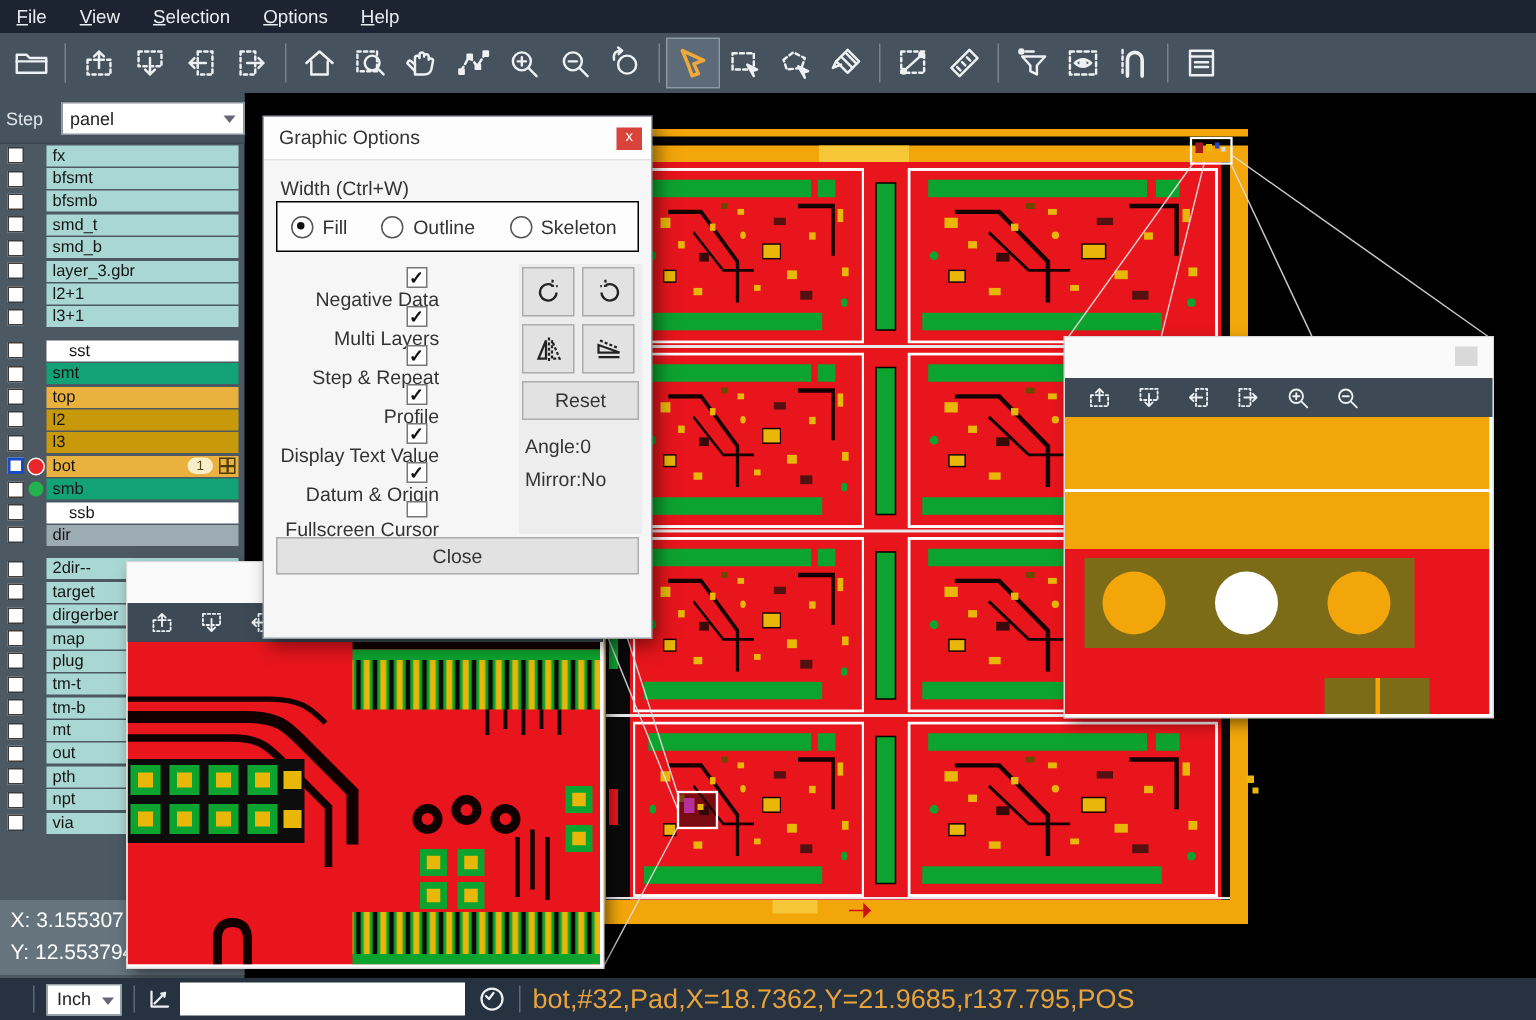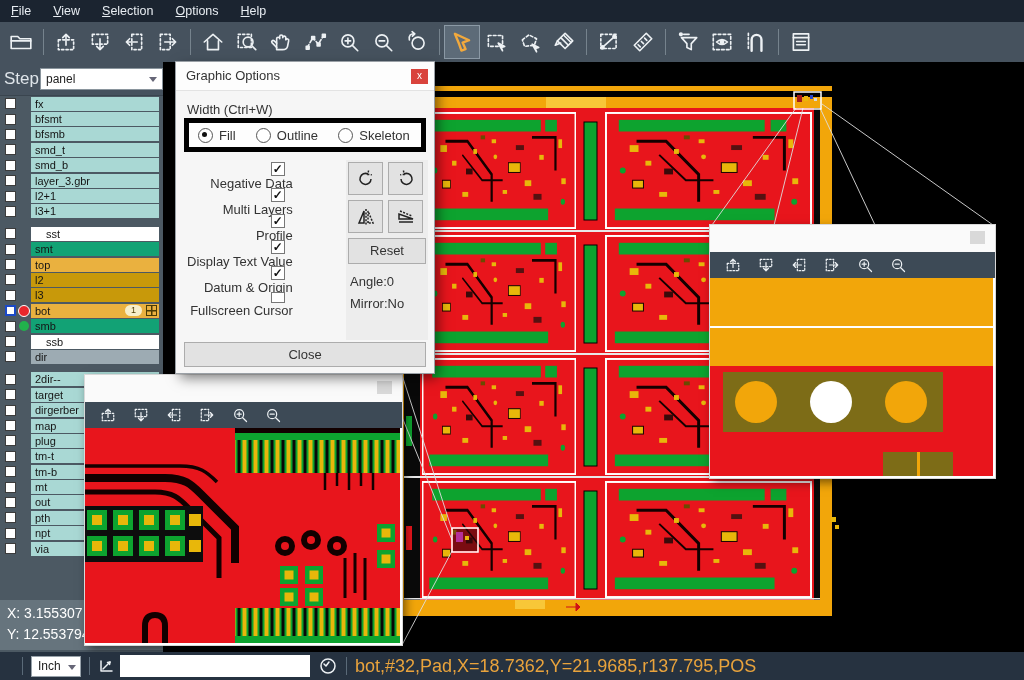--- a/index.html
+++ b/index.html
@@ -14,21 +14,21 @@
   .toolbar{position:absolute;left:0;top:22px;width:1024px;height:40px;background:#46525e;
            display:flex;align-items:center;padding-left:4px;box-sizing:border-box;}
   .tool{width:34px;height:32px;display:flex;align-items:center;justify-content:center;flex:0 0 auto;}
   .tool.active{background:#5d6b78;outline:1px solid #8b99a5;}
   .tsep{width:1px;height:26px;background:#76838d;margin:0 5px;flex:0 0 auto;}
   .i{stroke:#edf1f4;fill:none;stroke-width:1.5;stroke-linecap:round;stroke-linejoin:round;}
   .iy{stroke:#f2a93c;fill:none;stroke-width:2;stroke-linejoin:round;}
   
   .sidebar{position:absolute;left:0;top:62px;width:163px;height:590px;background:#4c5963;z-index:2;}
   .steprow{height:33px;background:#46525e;display:flex;align-items:center;border-bottom:1px solid #3a454f;}
-  .steplabel{color:#dfe5ea;font-size:17px;margin:0 1px 0 4px;}
+  .steplabel{color:#dfe5ea;font-size:12px;margin:0 12px 0 4px;}
   .stepselect{width:124px;height:22px;background:#fff;border:1px solid #8a959d;display:flex;align-items:center;
               font-size:12px;color:#222;padding-left:5px;box-sizing:border-box;position:relative;}
   .chev{position:absolute;right:5px;top:8px;width:0;height:0;border-left:4px solid transparent;
         border-right:4px solid transparent;border-top:5px solid #667;}
   .layers{position:absolute;top:34px;left:0;width:163px;}
   .lrow{height:15.4px;display:flex;align-items:center;}
   .lgap{height:7px;}
   .cb{width:11px;height:11px;background:#fff;border:1px solid #3c3c3c;margin-left:5px;flex:0 0 auto;box-sizing:border-box;}
   .cb.active{border:2px solid #1b49c8;}
   .dotcol{width:15px;display:flex;justify-content:center;flex:0 0 auto;}
@@ -55,29 +55,29 @@
   .canvas{position:absolute;left:163px;top:62px;width:861px;height:590px;background:#000;z-index:1;}
   
   .fwin{position:absolute;background:#fff;box-shadow:0 0 0 1px #d8d8d8,3px 4px 10px rgba(0,0,0,.55);z-index:5;
         display:flex;flex-direction:column;}
   .fw-title{height:27px;background:#fafafa;position:relative;flex:0 0 auto;}
   .fw-btn{position:absolute;right:10px;top:6px;width:15px;height:13px;background:#d9d9d9;}
   .fw-toolbar{height:26px;background:#3d4a56;display:flex;align-items:center;padding-left:6px;flex:0 0 auto;}
   .fw-tool{width:33px;height:24px;display:flex;align-items:center;justify-content:center;}
   .fw-content{flex:1;position:relative;overflow:hidden;}
   
-  .dialog{position:absolute;left:176px;top:62px;width:258px;height:311px;background:#f6f6f6;
+  .dialog{position:absolute;left:176px;top:78px;width:258px;height:347px;background:#f6f6f6;
           box-shadow:0 0 0 1px #9aa0a6,4px 5px 12px rgba(0,0,0,.5);z-index:10;font-size:13px;color:#333;}
   .dlg-title{height:28px;line-height:28px;padding-left:10px;background:#fdfdfd;border-bottom:1px solid #e3e3e3;
              font-size:13px;color:#333;position:relative;}
   .dlg-close{position:absolute;right:6px;top:7px;width:17px;height:15px;background:#d9433c;color:#fff;
              font-size:10px;line-height:14px;text-align:center;}
   .dlg-widthlabel{position:absolute;left:11px;top:40px;}
   .radio-group{position:absolute;left:8px;top:56px;width:242px;height:34px;background:#fdfdfd;
-               border:5px solid #000000;display:flex;box-sizing:border-box;}
+               border:1px solid #000000;display:flex;box-sizing:border-box;}
   .radio-item{display:flex;align-items:center;margin-left:9px;flex:1 0 auto;}
   .radio{width:13px;height:13px;border:1px solid #555;border-radius:50%;background:#fff;margin-right:6px;
          position:relative;flex:0 0 auto;}
   .radio[data-selected="true"]::after{content:"";position:absolute;left:3px;top:3px;width:5px;height:5px;
          border-radius:50%;background:#111;}
   .chk-list{position:absolute;left:11px;top:100px;}
   .chk-row{height:26px;display:flex;align-items:flex-end;flex-direction:column;}
   .chkbox{width:14px;height:14px;background:#fff;border:1px solid #777;box-sizing:border-box;margin-right:8px;
           font-size:12px;line-height:12px;text-align:center;color:#111;font-weight:bold;}
   .chkbox[data-checked="true"]::after{content:"✓";}
@@ -782,20 +782,24 @@
       <div class="chk-row">
         <span class="chkbox" data-checked="true"></span>
         <span>Negative Data</span>
         </div>
       <div class="chk-row">
         <span class="chkbox" data-checked="true"></span>
         <span>Multi Layers</span>
         </div>
       <div class="chk-row">
         <span class="chkbox" data-checked="true"></span>
+        <span>Step &amp; Repeat</span>
+        </div>
+      <div class="chk-row">
+        <span class="chkbox" data-checked="true"></span>
         <span>Profile</span>
         </div>
       <div class="chk-row">
         <span class="chkbox" data-checked="true"></span>
         <span>Display Text Value</span>
         </div>
       <div class="chk-row">
         <span class="chkbox" data-checked="true"></span>
         <span>Datum &amp; Origin</span>
         </div>

